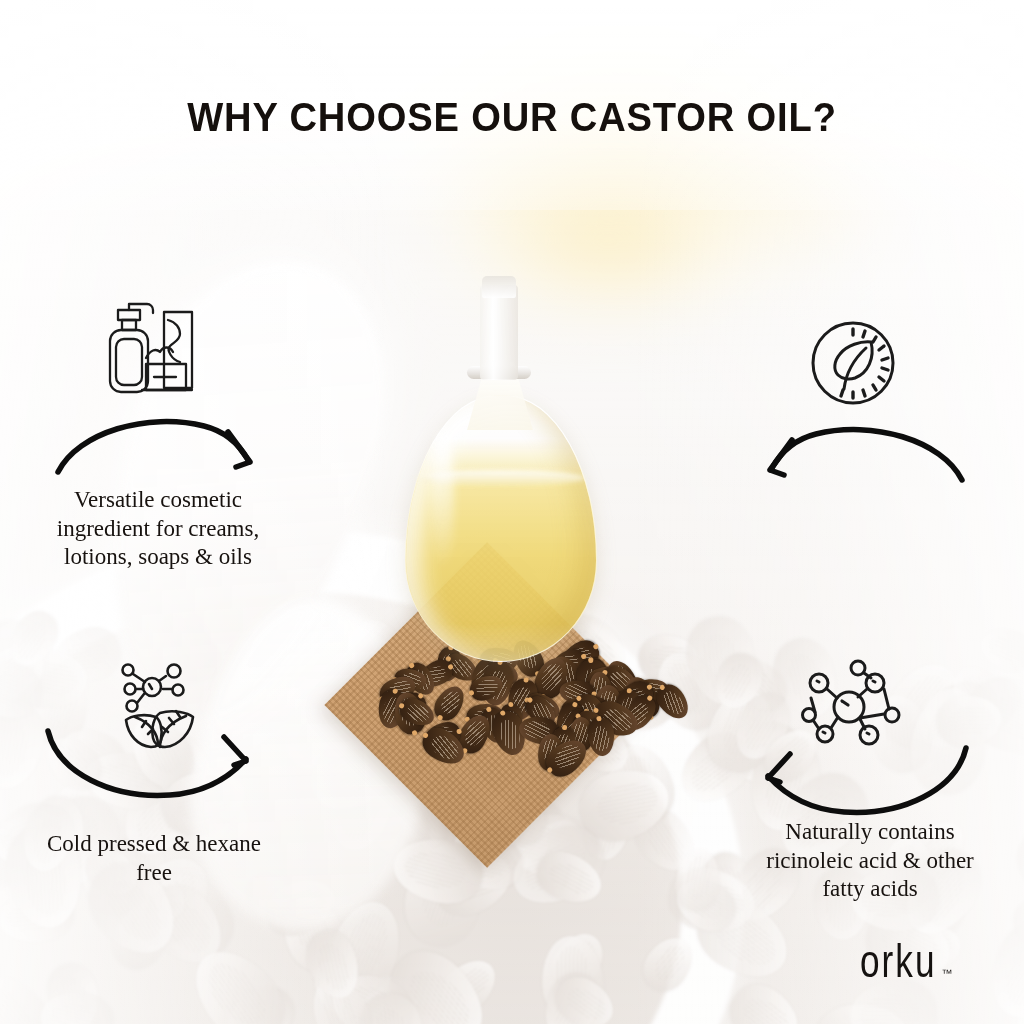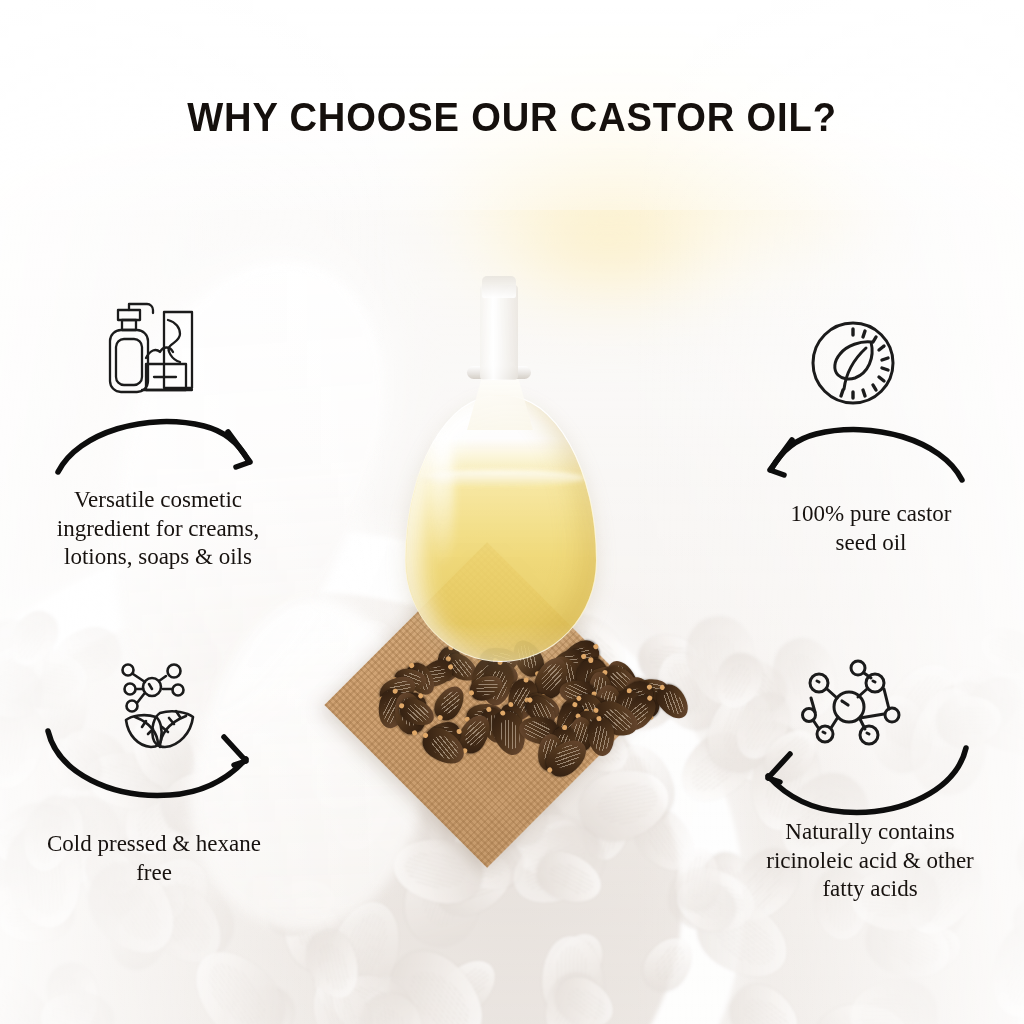--- a/index.html
+++ b/index.html
@@ -531,28 +531,28 @@
       <path d="M230 6C220 48 166 74 108 70c-32-2-56-14-76-36"></path>
       <path d="M54 12L32 36M44 40l-12-4"></path>
     </svg>
   </div>
 
   <div class="feature f-tl">
     <div class="feat-text">Versatile cosmetic
 ingredient for creams,
 lotions, soaps &amp; oils</div>
   </div>
-  <div class="feature f-tr">
-    <div class="feat-text">100% pure castor
-seed oil</div>
-  </div>
   <div class="feature f-br">
     <div class="feat-text">Naturally contains
 ricinoleic acid &amp; other
 fatty acids</div>
   </div>
   <div class="feature f-bl">
     <div class="feat-text">Cold pressed &amp; hexane
 free</div>
   </div>
 
+  <div class="logo">
+    <span class="logo-word">orku</span>
+    <span class="logo-tm">™</span>
+  </div>
 
 </div>
 
 </body></html>

